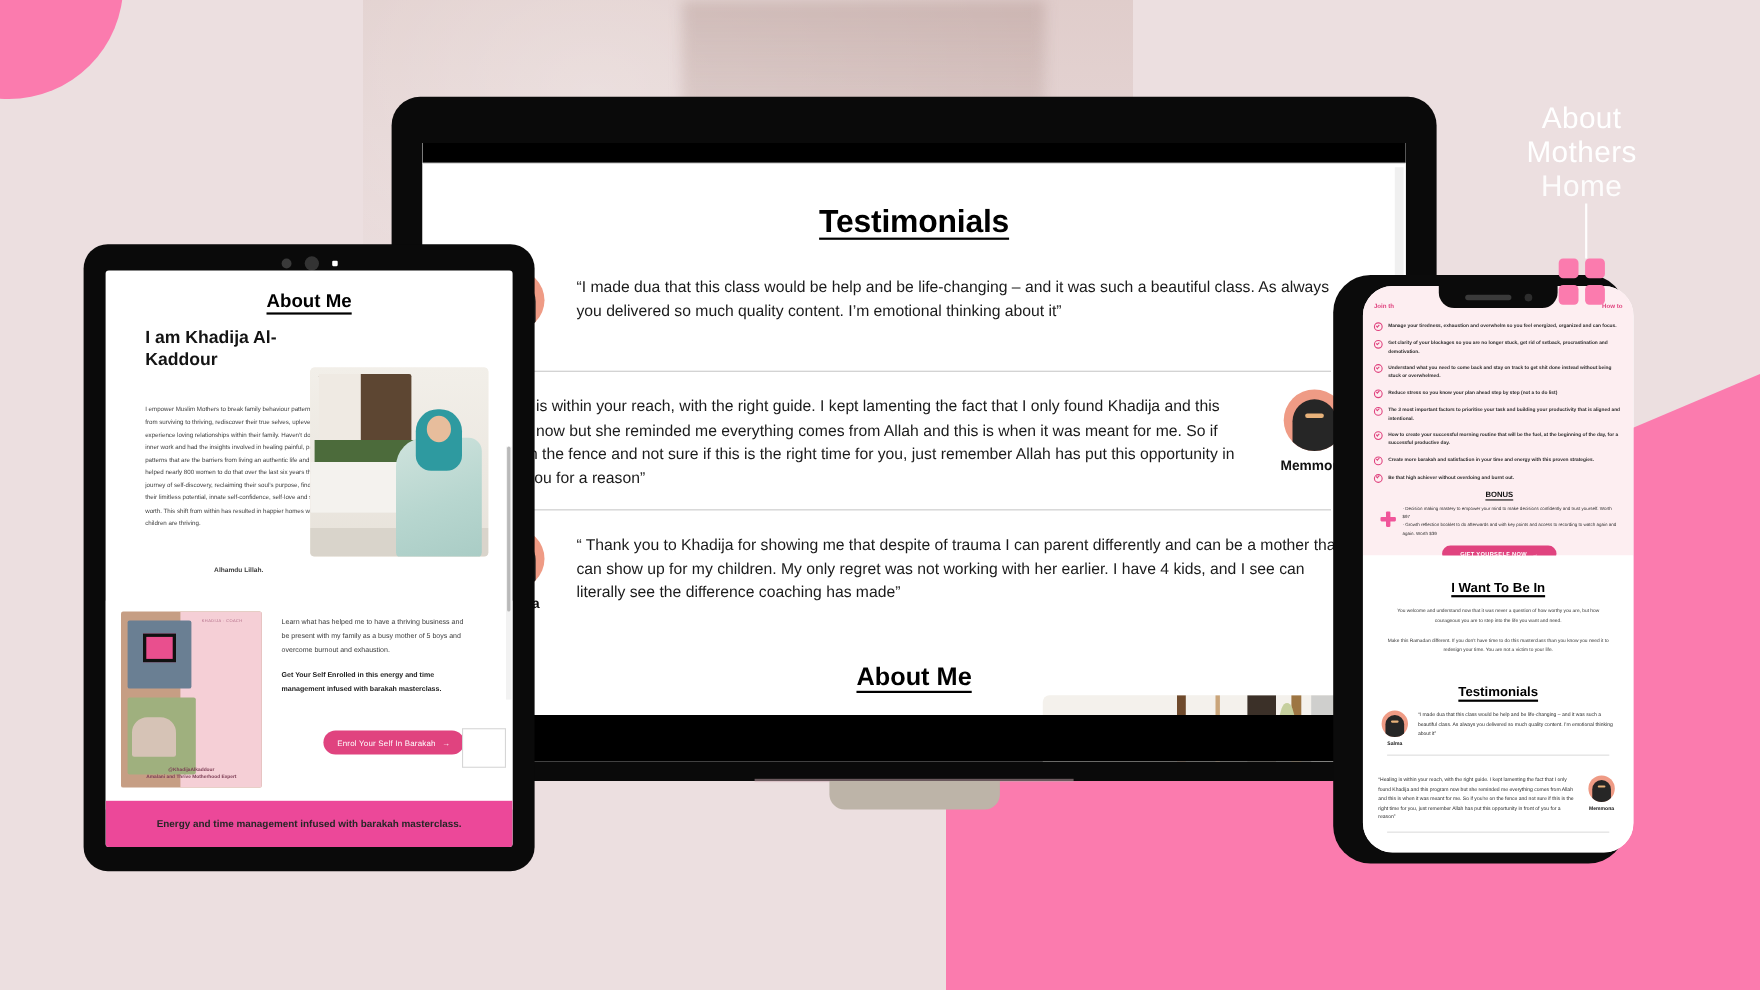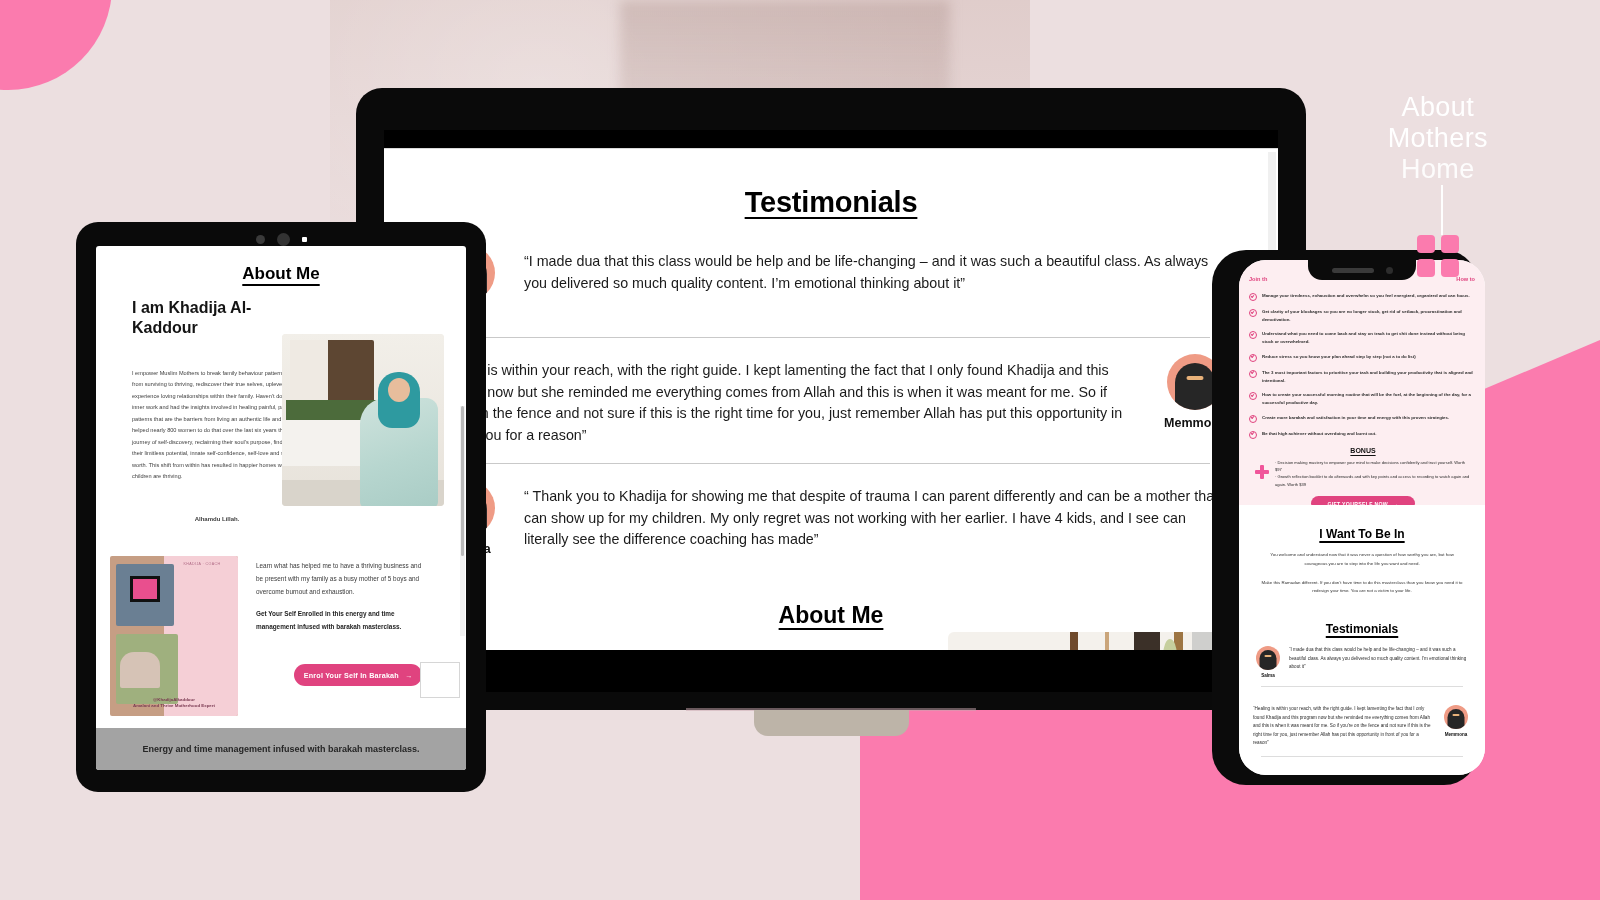--- a/index.html
+++ b/index.html
@@ -204,30 +204,30 @@
     position:absolute;right:8px;top:6px;width:56px;text-align:center;
     font-size:3.6px;color:#b06a85;letter-spacing:.4px;
   }
   .tb-promo-txt{
     position:absolute;left:160px;top:14px;width:172px;
     font-size:6.4px;line-height:2;color:#3a3a3a;
   }
   .tb-promo-txt b{display:block;margin-top:10px;color:#1d1d1d;font-weight:700;}
   .tb-cta{
     position:absolute;left:198px;top:118px;width:128px;height:22px;border-radius:12px;
-    background:#e0437f;color:#fff;font-size:7.2px;font-weight:700;
+    background:#e0437f;color:#fff;font-size:7.2px;font-weight:400;
     display:flex;align-items:center;justify-content:center;gap:6px;letter-spacing:.2px;
   }
   .tb-scroll{position:absolute;right:1px;top:160px;width:5px;height:230px;background:#f2f2f2;}
   .tb-scroll i{position:absolute;left:1px;top:0;width:3px;height:150px;background:#b9b9b9;border-radius:2px;}
   .tb-box{
     position:absolute;right:6px;bottom:38px;width:38px;height:34px;border:1px solid #d6d6d6;background:#fff;
   }
   .tb-footer{
-    position:absolute;left:0;bottom:0;width:370px;height:42px;background:#a3a3a3;
+    position:absolute;left:0;bottom:0;width:370px;height:42px;background:#ec4899;
     display:flex;align-items:center;justify-content:center;
     font-size:9px;font-weight:700;color:#262626;
   }
 
   
   .phone{position:absolute;left:1212px;top:250px;width:266px;height:535px;z-index:30;}
   .phone-body{position:absolute;inset:0;background:#0b0b0b;border-radius:34px;}
   .phone-screen{
     position:absolute;left:10px;top:10px;width:246px;height:515px;background:#fff;
     border-radius:27px;overflow:hidden;margin-left:17px;

